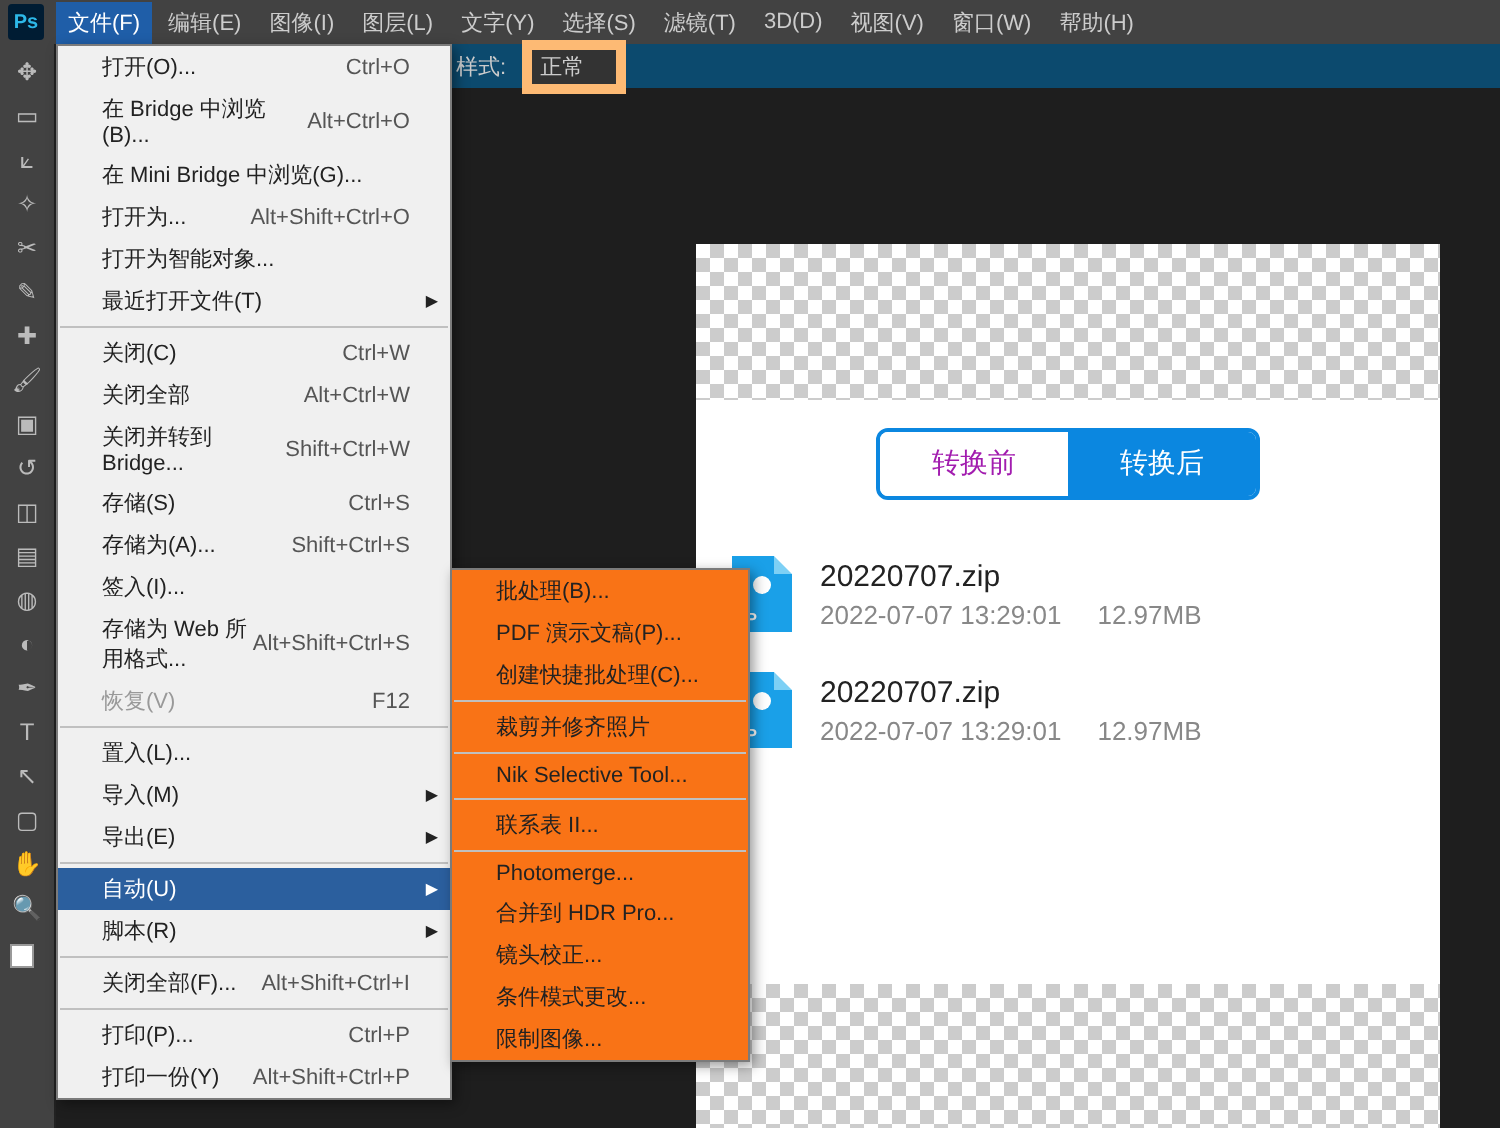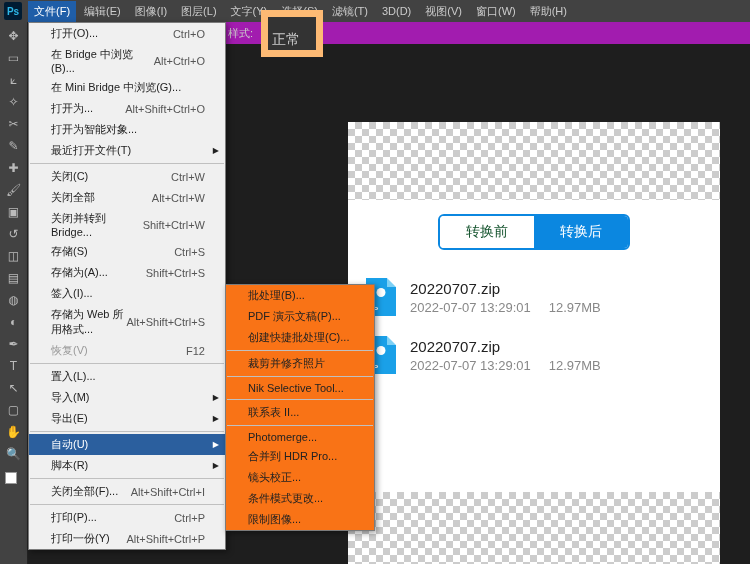--- a/index.html
+++ b/index.html
@@ -12,23 +12,23 @@
     .menu-item.active { background: #1f5ea8; color: #fff; }
     
     .workspace { display: flex; height: calc(100% - 22px); }
     .toolbar { width: 28px; background: #424242; border-right: 1px solid #222; display: flex; flex-direction: column; align-items: center; padding-top: 4px; gap: 2px; }
     .tool { width: 20px; height: 20px; color: #bbb; display: flex; align-items: center; justify-content: center; font-size: 12px; }
     .tool.swatch { width: 18px; height: 18px; position: relative; margin-top: 6px; }
     .swatch-fg { position: absolute; top: 0; left: 0; width: 12px; height: 12px; background: #fff; border: 1px solid #999; }
     .swatch-bg { position: absolute; bottom: -2px; right: -2px; width: 12px; height: 12px; background: #000; border: 1px solid #999; z-index: -1; }
     
     .canvas-area { flex: 1; background: #1e1e1e; position: relative; padding-top: 6px; }
-    .options-bar { position: absolute; top: 0; left: 0; right: 0; height: 22px; background: #a21caf; display: flex; align-items: center; padding-left: 200px; gap: 6px; color: #ccc; font-size: 11px; }
+    .options-bar { position: absolute; top: 0; left: 0; right: 0; height: 22px; background: #0c4a6e; display: flex; align-items: center; padding-left: 200px; gap: 6px; color: #ccc; font-size: 11px; }
     .options-label { margin-right: 2px; }
-    .options-select { background: #333; color: #ccc; border: 7px solid #fdba74; padding: 14px 16px 1px 4px; font-size: 14px; }
+    .options-select { background: #333; color: #ccc; border: 5px solid #fdba74; padding: 1px 16px 1px 4px; font-size: 11px; }
     
     .dropdown { position: absolute; top: 0; left: 0; width: 198px; background: #f0f0f0; border: 1px solid #7b7b7b; box-shadow: 2px 2px 6px rgba(0,0,0,0.4); z-index: 10; }
     .dd-item { display: flex; justify-content: space-between; align-items: center; padding: 3px 20px 3px 22px; font-size: 11px; color: #222; cursor: default; position: relative; }
     .dd-item.disabled { color: #999; }
     .dd-item.highlighted { background: #2b5f9e; color: #fff; }
     .dd-item .shortcut { color: #555; font-size: 11px; }
     .dd-item .arrow { position: absolute; right: 6px; }
     .dd-sep { height: 1px; background: #c0c0c0; margin: 2px 1px; }
     
     .submenu { position: absolute; top: 262px; left: 197px; width: 150px; background: #f97316; border: 1px solid #7b7b7b; box-shadow: 2px 2px 6px rgba(0,0,0,0.4); z-index: 11; }
@@ -41,21 +41,21 @@
       linear-gradient(-45deg, transparent 75%, #ccc 75%);
       background-size: 14px 14px;
       background-position: 0 0, 0 7px, 7px -7px, -7px 0;
     }
     .checker.top { height: 78px; }
     .checker.bottom { top: 370px; height: 90px; }
     .doc-white { position: absolute; top: 78px; left: 0; right: 0; height: 292px; background: #fff; }
     
     .tab-pills { display: flex; justify-content: center; padding: 14px 0 18px; }
     .pill-wrap { display: flex; border: 2px solid #0b87e0; border-radius: 6px; overflow: hidden; }
-    .pill { padding: 7px 26px; font-size: 14px; background: #fff; color: #14532d; }
+    .pill { padding: 7px 26px; font-size: 14px; background: #fff; color: #a21caf; }
     .pill.active { background: #0b87e0; color: #fff; }
     
     .file-row { display: flex; align-items: center; padding: 10px 18px; gap: 14px; }
     .file-icon { width: 30px; height: 38px; position: relative; }
     .file-icon-body { width: 30px; height: 38px; background: #1aa0e8; position: relative; }
     .file-icon-body::before { content: ""; position: absolute; top: 0; right: 0; border-left: 9px solid #7dd0f5; border-top: 9px solid #fff; }
     .file-icon-label { position: absolute; bottom: 2px; left: 0; right: 0; color: #fff; font-size: 8px; font-weight: bold; }
     .file-icon-hole { position: absolute; top: 10px; left: 50%; transform: translateX(-50%); width: 9px; height: 9px; background: #fff; border-radius: 50%; }
     .file-info { flex: 1; }
     .file-name { font-size: 15px; color: #222; margin-bottom: 3px; }

